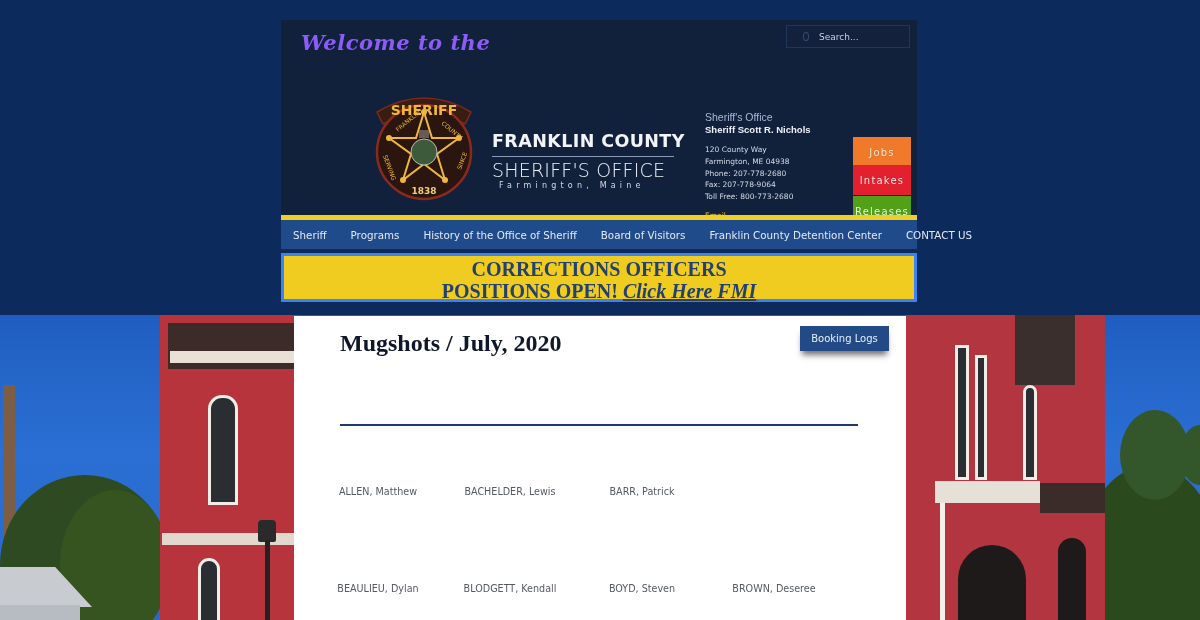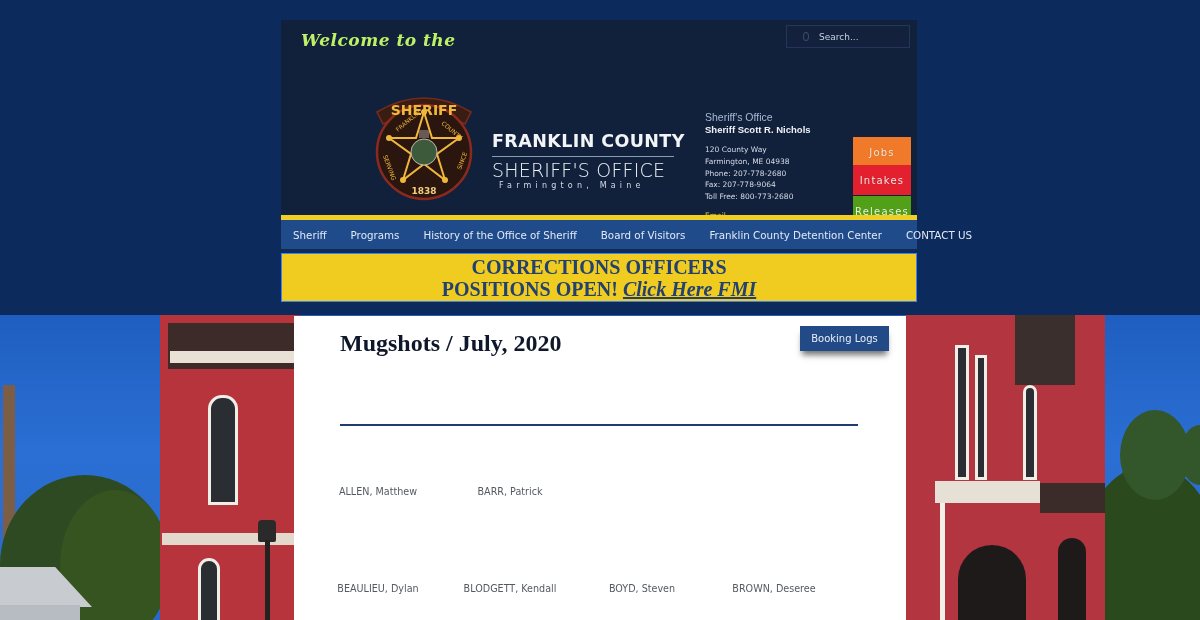--- a/index.html
+++ b/index.html
@@ -56,21 +56,21 @@
   .pillar { position:absolute; left: 940px; top: 188px; width: 5px; height: 120px; background:#f3f0ea; }
 
   
   .header {
     position: absolute; left: 281px; top: 20px; width: 636px; height: 196px;
     background: #11203b;
   }
   .welcome {
     position: absolute; left: 20px; top: 10px;
     font-family: "DejaVu Serif", serif; font-style: italic; font-weight: bold;
-    font-size: 17px; color: #bef264; letter-spacing: 0.5px;
+    font-size: 21px; color: #8b5cf6; letter-spacing: 0.5px;
   }
   .search {
     position: absolute; left: 505px; top: 5px; width: 124px; height: 23px;
     border: 1px solid #22355a; background: #13213c;
     display: flex; align-items: center; padding-left: 16px;
   }
   .search-icon {
     width: 9px; height: 9px; border: 1px solid #3a4c6a; border-radius: 50%; margin-right: 10px; position: relative;
   }
   .search-input {
@@ -128,21 +128,21 @@
   }
   .nav-item {
     color: #e2e9f4; font-family: "DejaVu Sans", sans-serif; font-size: 10.3px;
     padding: 0 12px; white-space: nowrap; cursor: pointer;
   }
   .nav-item:first-child { padding-left: 12px; }
 
   
   .banner {
     position: absolute; left: 281px; top: 253px; width: 636px; height: 49px;
-    background: #efcc1f; border: 1px solid #3b82f6;
+    background: #efcc1f; border: 3px solid #3b82f6;
     text-align: center; color: #234070;
     font-family: "Liberation Serif", serif; font-weight: bold;
   }
   .banner .b1 { font-size: 20px; line-height: 22px; margin-top: 2px; }
   .banner .b2 { font-size: 20px; line-height: 22px; }
   .banner .b-link { font-style: italic; text-decoration: underline; color: #234070; cursor: pointer; }
 
   
   .card {
     position: absolute; left: 294px; top: 316px; width: 612px; height: 304px;
@@ -268,20 +268,21 @@
 </div>
 
 <main class="card">
   <h1 class="page-title">Mugshots / July, 2020</h1>
   <div class="booking-btn">Booking Logs</div>
   <div class="divider"></div>
 
   <div class="mug-grid">
     <div class="mug-row">
       <div class="mug-item">ALLEN, Matthew</div>
+      <div class="mug-item">BACHELDER, Lewis</div>
       <div class="mug-item">BARR, Patrick</div>
     </div>
     <div class="mug-row">
       <div class="mug-item">BEAULIEU, Dylan</div>
       <div class="mug-item">BLODGETT, Kendall</div>
       <div class="mug-item">BOYD, Steven</div>
       <div class="mug-item">BROWN, Deseree</div>
     </div>
   </div>
 </main>

